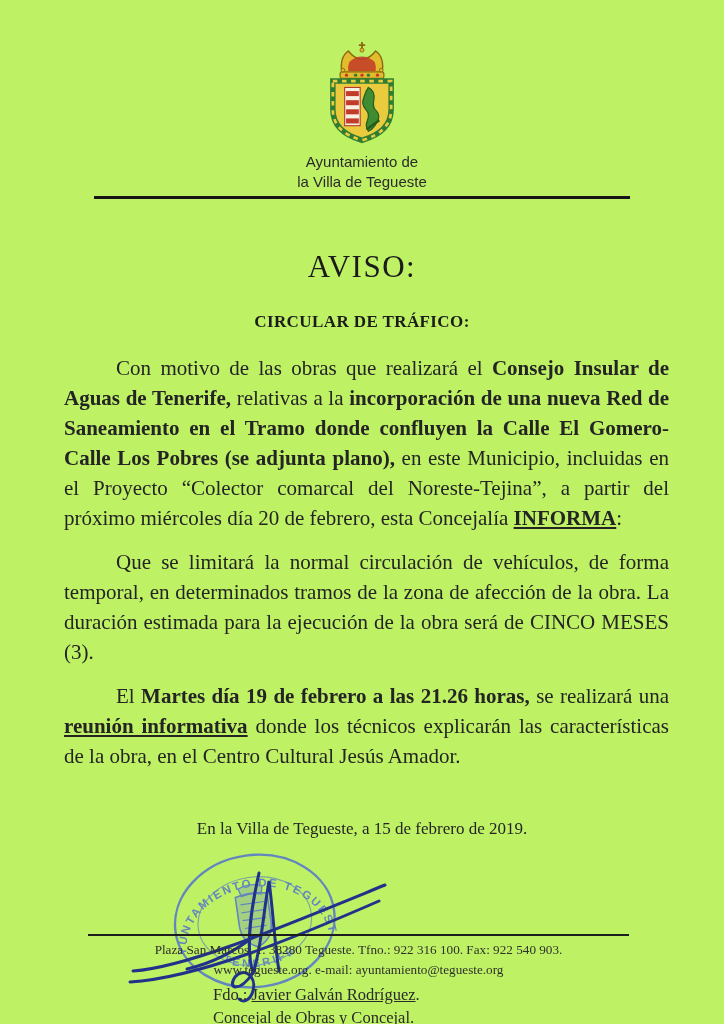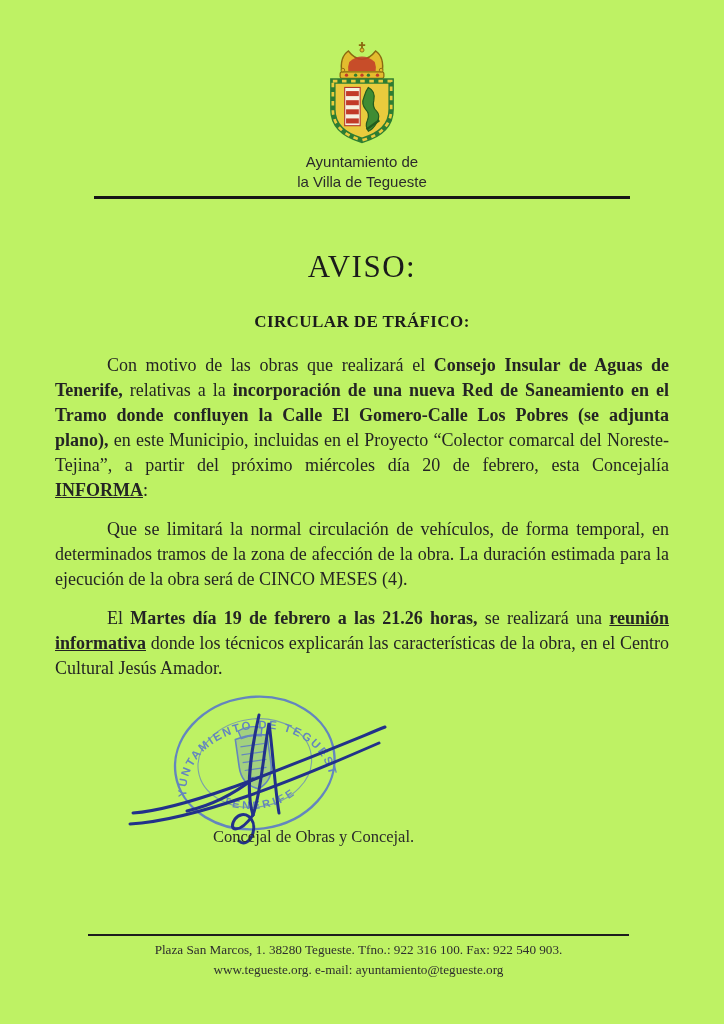--- a/index.html
+++ b/index.html
@@ -31,23 +31,23 @@
     font-size:31px;letter-spacing:1.5px;
     margin-top:50px;color:#1b1b1b;
   }
   .doc-subtitle{
     text-align:center;
     font-size:17px;font-weight:bold;letter-spacing:.4px;
     margin-top:27px;color:#1b1b1b;
   }
   
   .para{
-    font-size:18px;line-height:25px;
+    font-size:21px;line-height:30px;
     text-align:justify;text-indent:52px;
-    margin:14px 0 0 0;
+    margin:14px 0 0 9px;
   }
   .para.first{margin-top:21px;}
   .b{font-weight:bold;}
   .bu{font-weight:bold;text-decoration:underline;}
   .u{text-decoration:underline;}
   .dateline{
     text-align:center;font-size:17px;margin-top:48px;
   }
   
   .seal-area{position:relative;height:162px;margin-top:4px;}
@@ -109,25 +109,26 @@
     <div class="header-rule"></div>
   </div>
 
   <div class="content">
 
     <div class="doc-title">AVISO:</div>
     <div class="doc-subtitle">CIRCULAR DE TRÁFICO:</div>
 
     <p class="para first"><span>Con motivo de las obras que realizará el </span><span class="b">Consejo Insular de Aguas de Tenerife,</span><span> relativas a la </span><span class="b">incorporación de una nueva Red de Saneamiento en el Tramo donde confluyen la Calle El Gomero-Calle Los Pobres (se adjunta plano),</span><span> en este Municipio, incluidas en el Proyecto “Colector comarcal del Noreste-Tejina”, a partir del próximo miércoles día 20 de febrero, esta Concejalía </span><span class="bu">INFORMA</span><span>:</span></p>
 
-    <p class="para"><span>Que se limitará la normal circulación de vehículos, de forma temporal, en determinados tramos de la zona de afección de la obra. La duración estimada para la ejecución de la obra será de CINCO MESES (4).</span></p>
+    <p class="para"><span>Que se limitará la normal circulación de vehículos, de forma temporal, en determinados tramos de la zona de afección de la obra. La duración estimada para la ejecución de la obra será de CINCO MESES (3).</span></p>
 
     <p class="para"><span>El </span><span class="b">Martes día 19 de febrero a las 21.26 horas,</span><span> se realizará una </span><span class="bu">reunión informativa</span><span> donde los técnicos explicarán las características de la obra, en el Centro Cultural Jesús Amador.</span></p>
 
 
+    <div class="dateline">En la Villa de Tegueste, a 15 de febrero de 2019.</div>
 
     <div class="seal-area">
       <svg class="stamp" width="200" height="155" viewBox="0 0 200 155" aria-hidden="true">
         <ellipse cx="100" cy="76" rx="80" ry="66" fill="none" stroke="#5d7dc6" stroke-width="2.4"></ellipse>
         <ellipse cx="100" cy="76" rx="57" ry="44" fill="none" stroke="#5d7dc6" stroke-width="1.1" opacity=".75"></ellipse>
         <defs>
           <path id="arcTop" d="M 28 100 A 72 58 0 1 1 172 100"></path>
           <path id="arcBottom" d="M 43 92 A 62 49 0 0 0 157 92"></path>
         </defs>
         <text font-family="Liberation Sans, sans-serif" font-size="11.5" font-weight="bold" fill="#5d7dc6" letter-spacing="2">
@@ -152,20 +153,21 @@
           <path d="M3 131 C 70 127, 165 88, 252 50"></path>
           <path d="M132 22 C 124 58, 118 96, 126 122"></path>
           <path d="M126 122 C 134 100, 136 64, 142 30 C 146 60, 148 96, 152 120"></path>
           <path d="M126 122 C 112 142, 100 138, 108 126 C 116 116, 130 124, 126 140 C 123 150, 116 152, 112 148"></path>
           <path d="M60 118 C 86 112, 108 100, 126 86"></path>
         </g>
       </svg>
     </div>
 
     <div class="sig-block">
+      <div><span>Fdo.: </span><span class="u">Javier Galván Rodríguez</span><span>.</span></div>
       <div>Concejal de Obras y Concejal.</div>
     </div>
 
   </div>
 
   <div class="footer">
     <div>Plaza San Marcos, 1. 38280 Tegueste. Tfno.: 922 316 100. Fax: 922 540 903.</div>
     <div>www.tegueste.org. e-mail: ayuntamiento@tegueste.org</div>
   </div>
 

